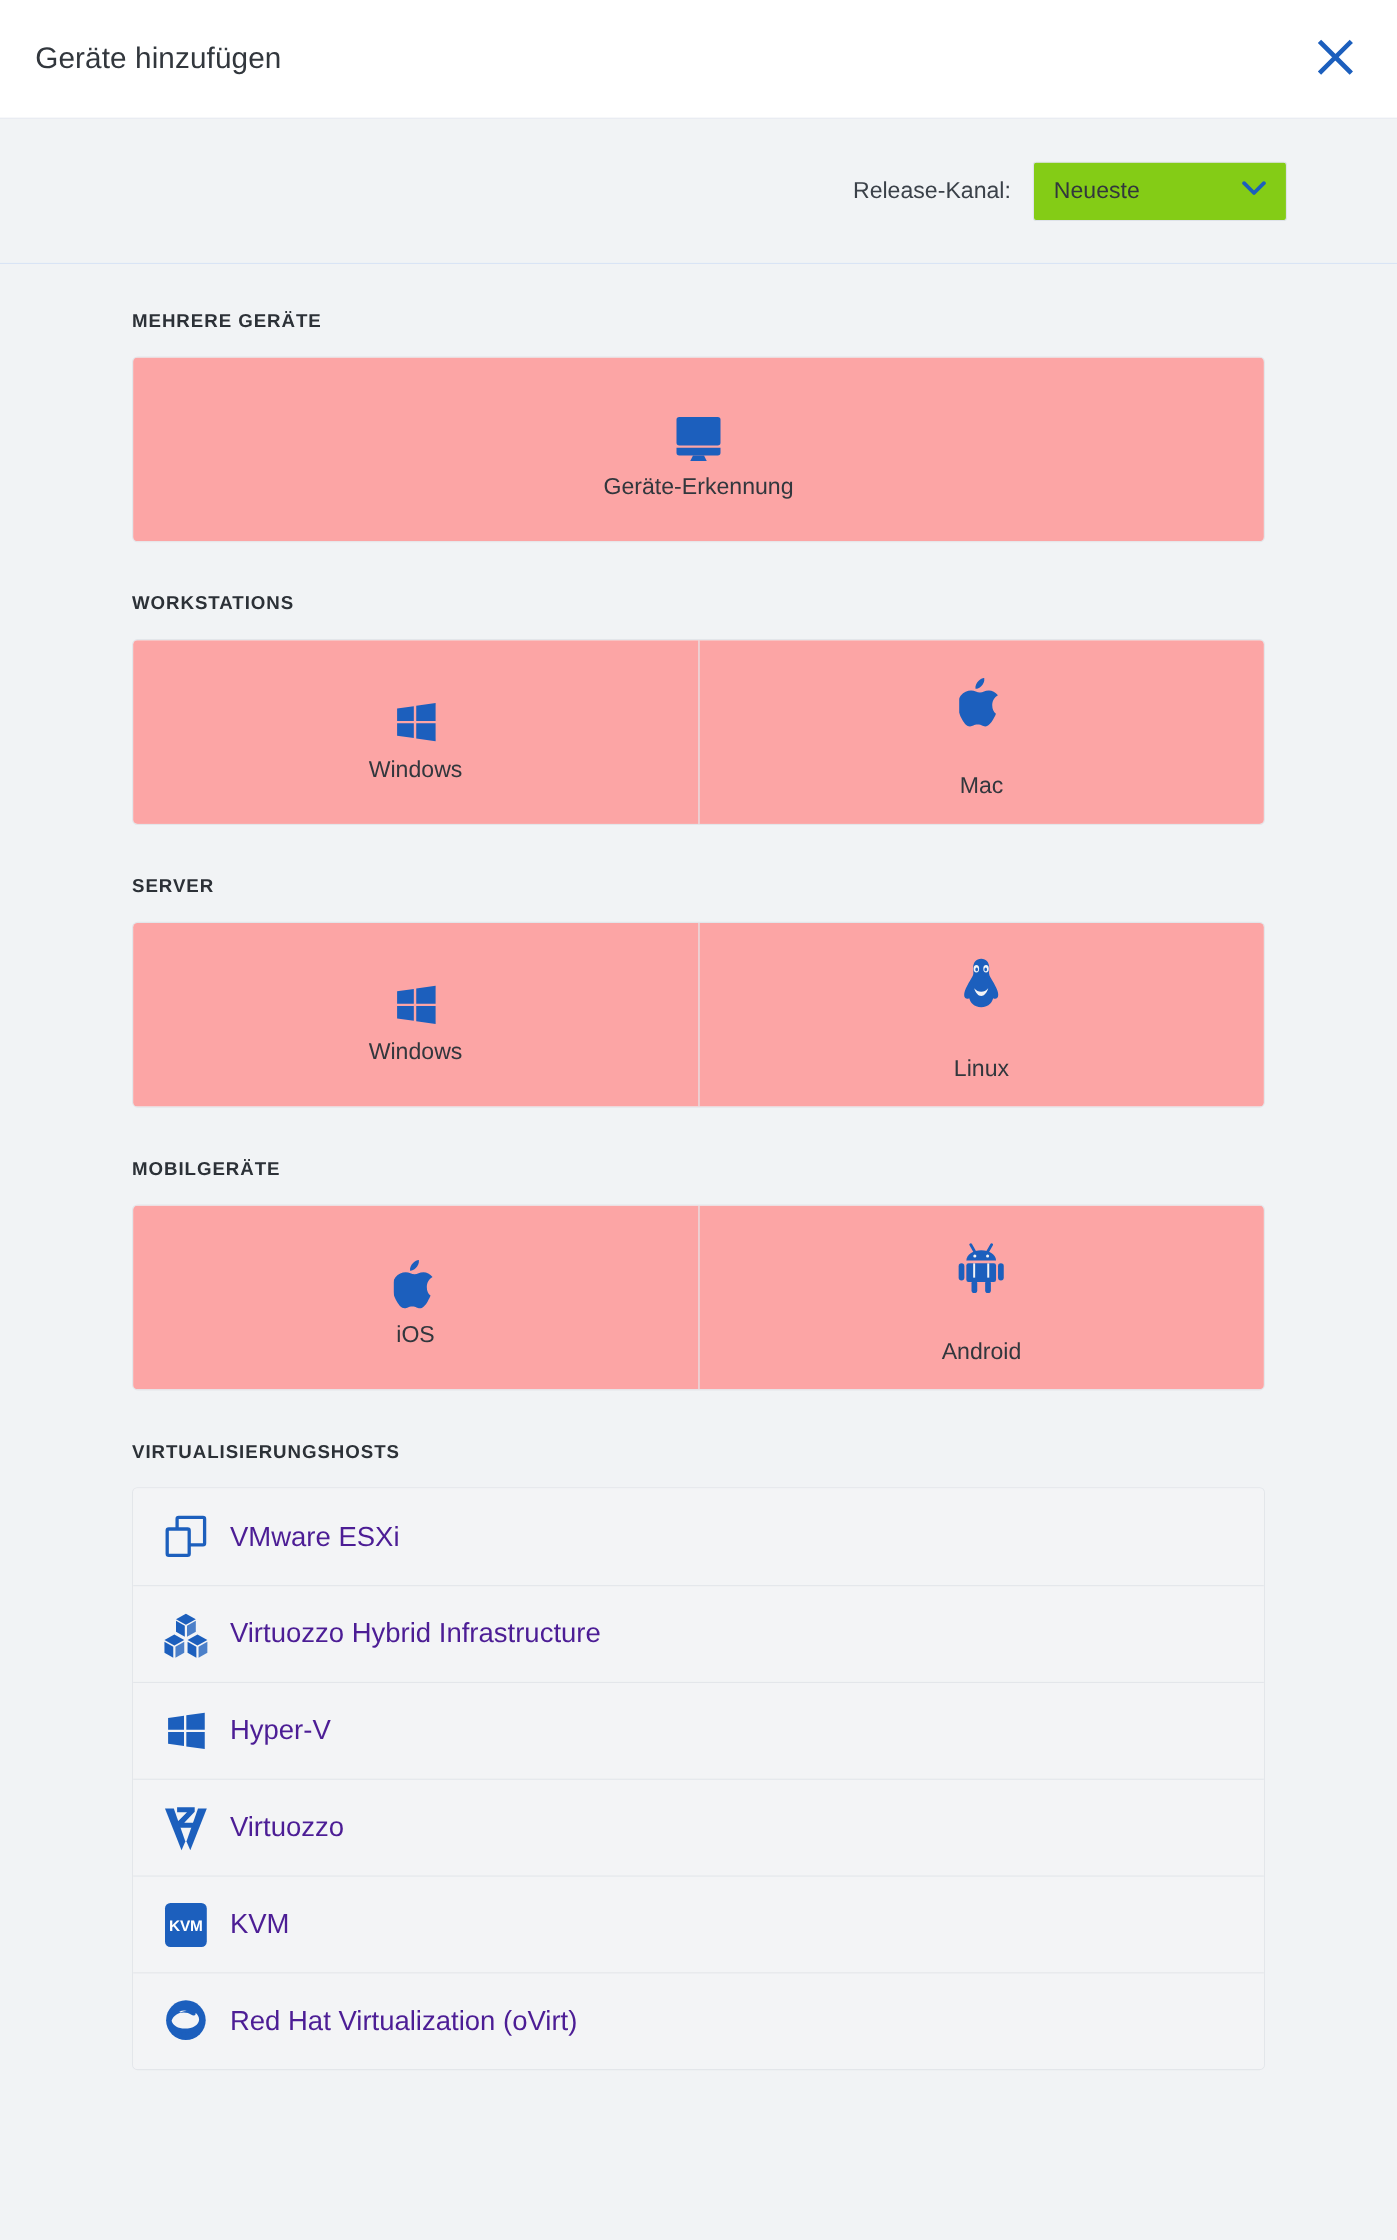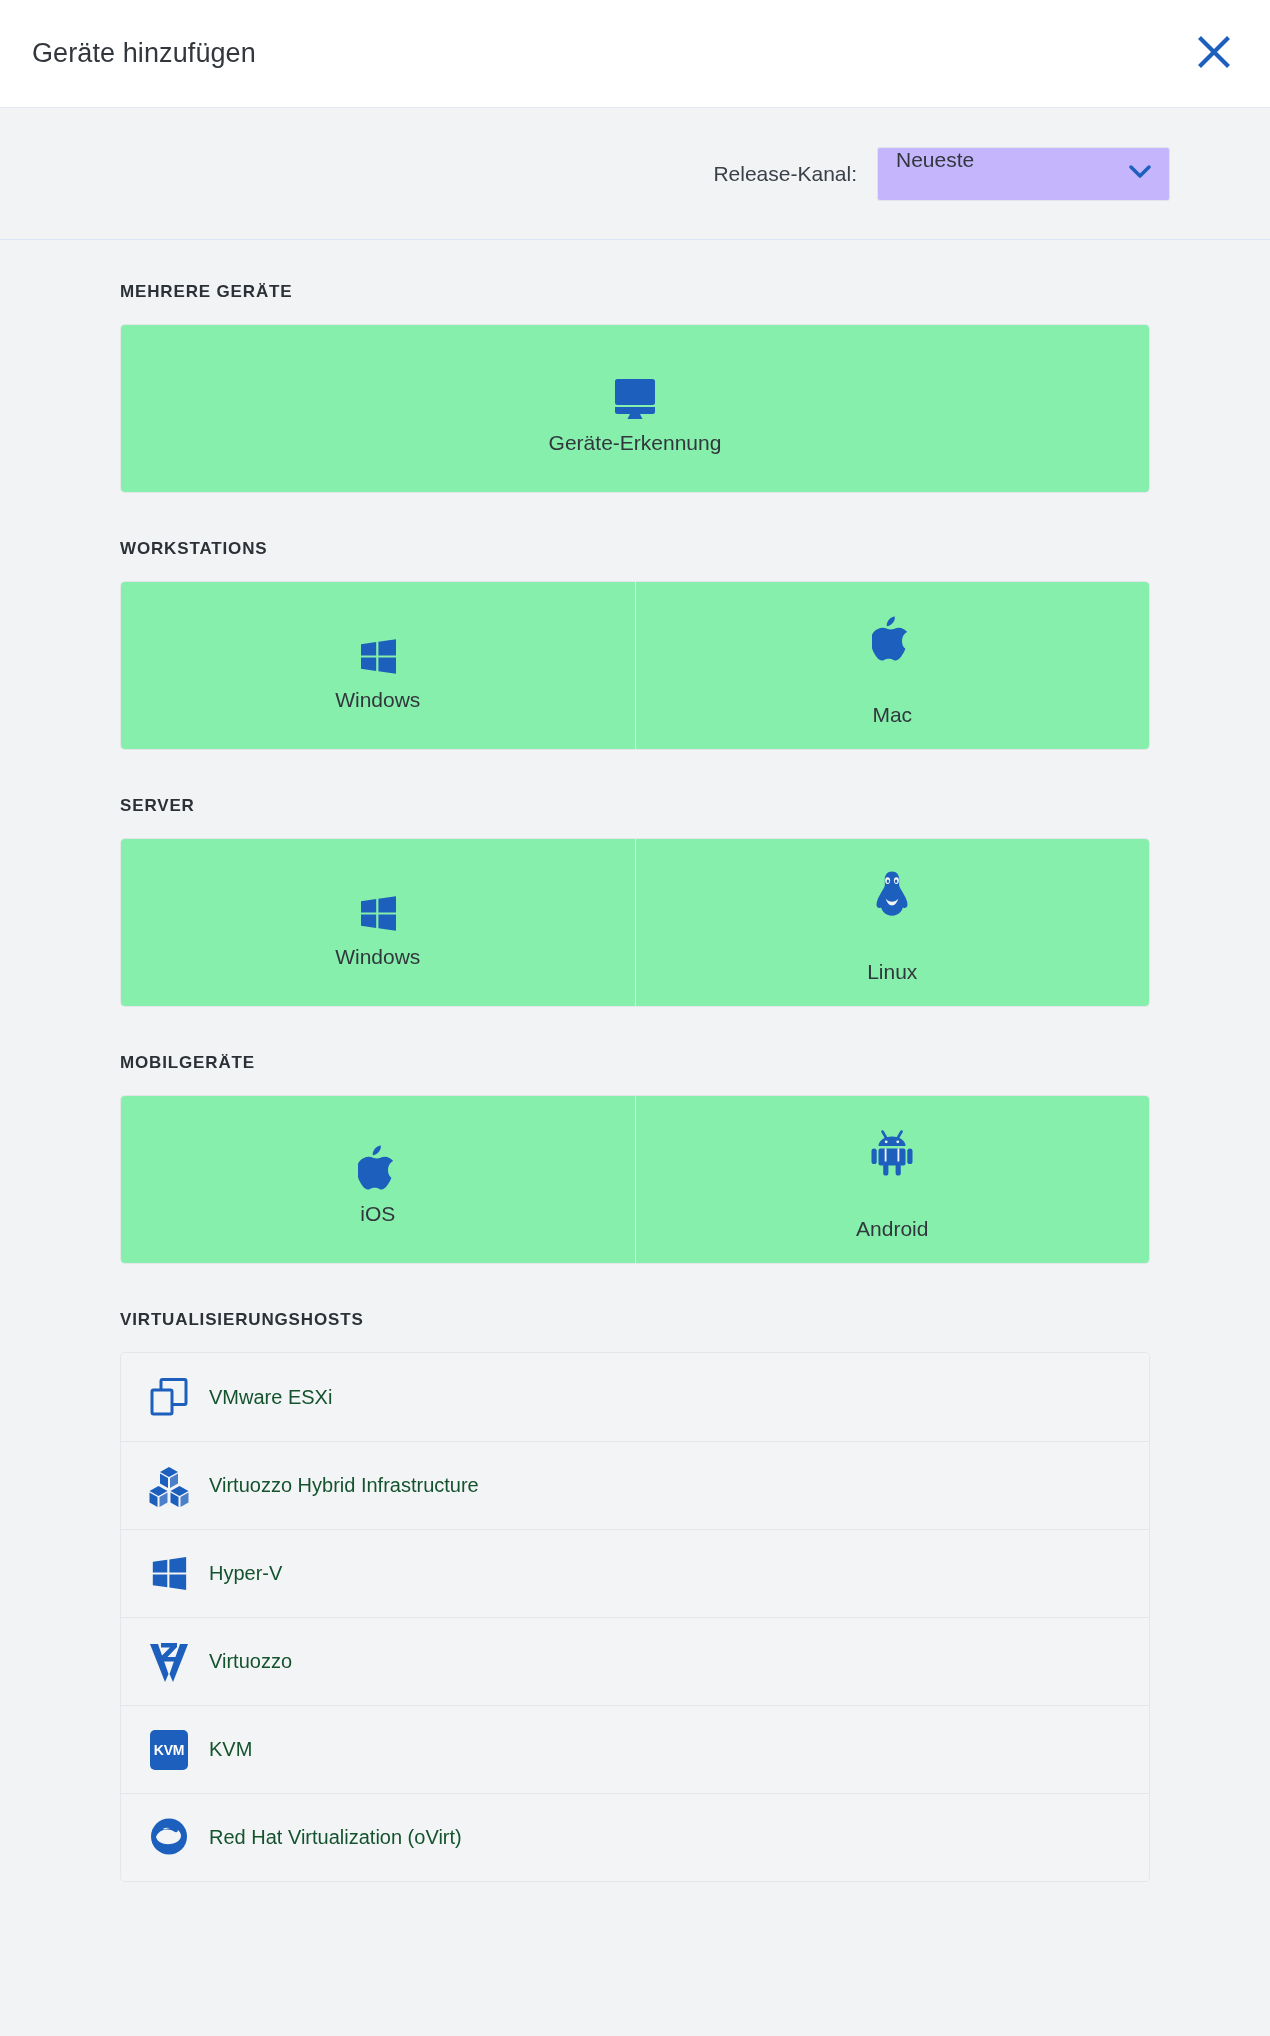--- a/index.html
+++ b/index.html
@@ -50,27 +50,27 @@
     align-items: center;
     justify-content: flex-end;
     padding-right: 100px;
   }
   .channel-label {
     font-size: 21px;
     color: #3b4149;
     margin-right: 20px;
   }
   .channel-select {
-    width: 293px;
+    width: 231px;
     height: 54px;
-    background: #c4b5fd;
+    background: #84cc16;
     border: 1px solid #dfe3ea;
     border-radius: 3px;
     display: flex;
-    align-items: flex-start;
+    align-items: center;
     padding: 0 18px;
     cursor: pointer;
     position: relative;
   }
   .channel-select .value {
     font-size: 21px;
     color: #32373d;
   }
   .channel-select .chev {
     position: absolute;
@@ -103,21 +103,21 @@
     overflow: hidden;
   }
   .tile {
     flex: 1 1 0;
     height: 167px;
     display: flex;
     flex-direction: column;
     align-items: center;
     justify-content: center;
     cursor: pointer;
-    background: #86efac;
+    background: #fca5a5;
   }
   .tile + .tile { border-left: 1px solid #e3e6ea; gap: 30px; }
   .tile-icon {
     height: 58px;
     display: flex;
     align-items: flex-end;
     justify-content: center;
     margin-bottom: 10px;
   }
   .tile-label {
@@ -143,22 +143,22 @@
   }
   .list-row + .list-row { border-top: 1px solid #e3e6ea; }
   .list-icon {
     width: 52px;
     min-width: 52px;
     display: flex;
     align-items: center;
     justify-content: center;
   }
   .list-label {
-    font-size: 20px;
-    color: #14532d;
+    font-size: 25px;
+    color: #4c1d95;
     margin-left: 14px;
   }
 
   .kvm-badge {
     width: 38px; height: 40px;
     background: #1c5fbd;
     border-radius: 5px;
     color: #ffffff;
     font-size: 14px;
     font-weight: bold;

